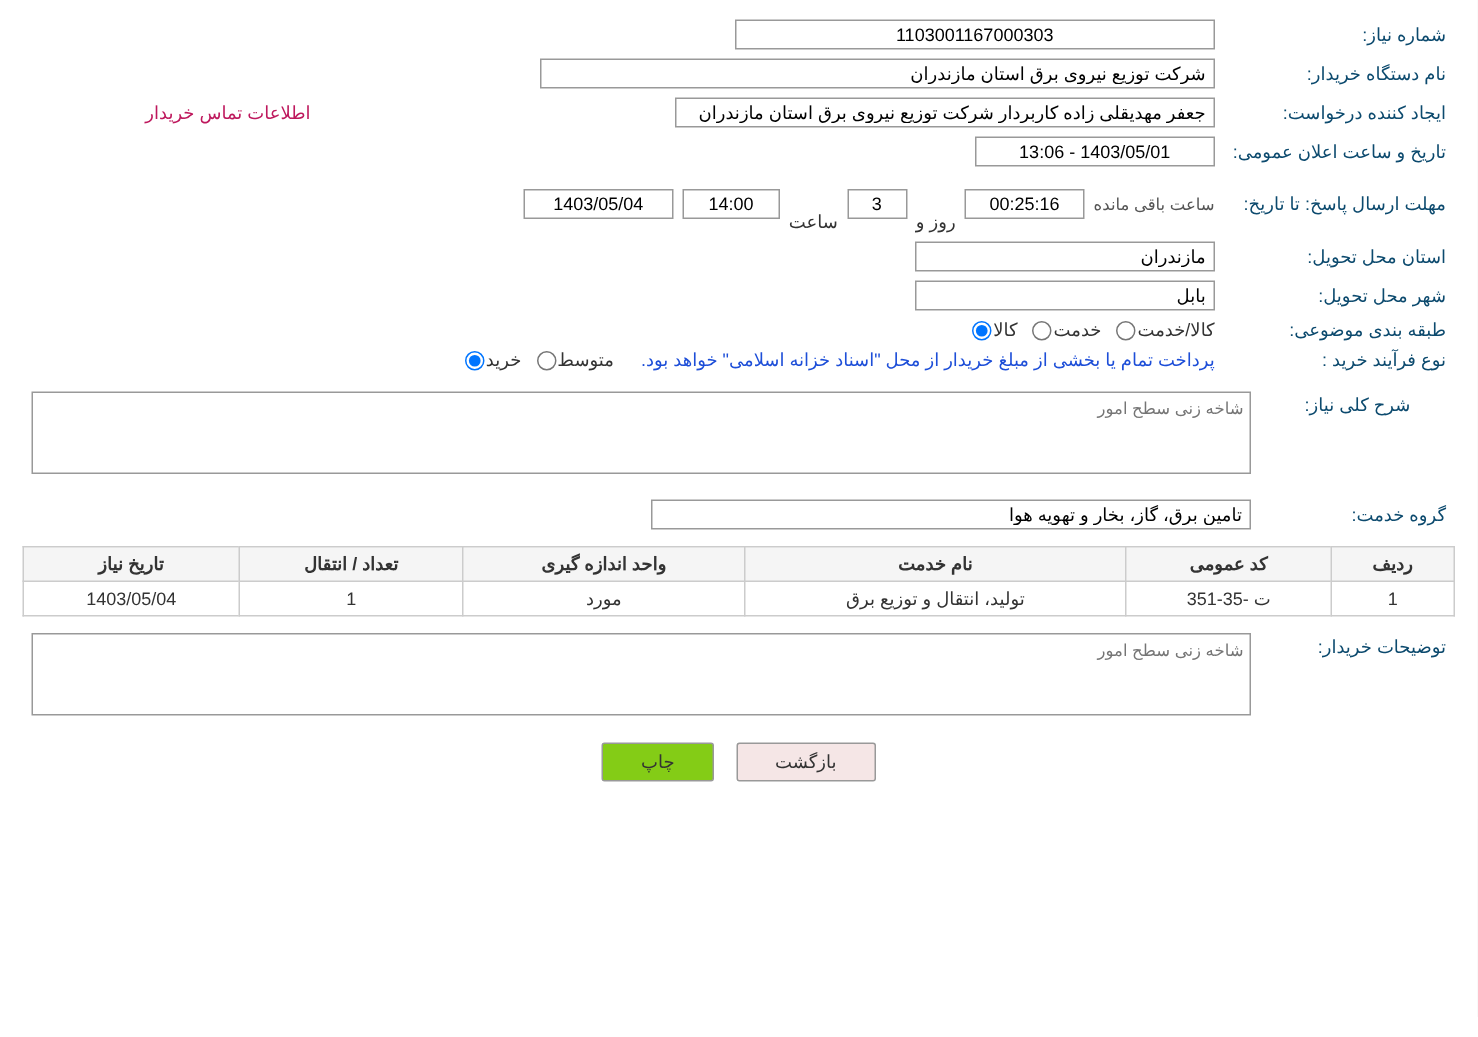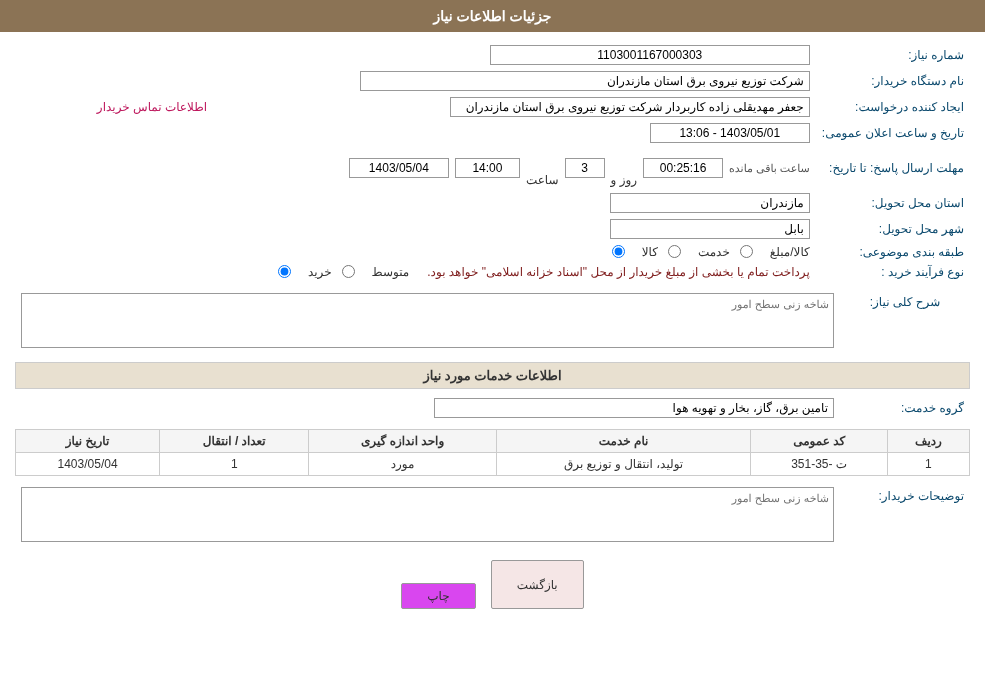--- a/index.html
+++ b/index.html
@@ -127,62 +127,58 @@
       font-size: 12px;
       border: 1px solid #999;
       cursor: pointer;
       border-radius: 2px;
     }
     .btn-back {
       background: #f5e6e6;
       color: #333;
     }
     .btn-print {
-      background: #d946ef;
+      background: #84cc16;
       color: #333;
-      margin-top: 23px;
     }
     .radio-group {
       display: flex;
       align-items: center;
       gap: 10px;
       direction: rtl;
     }
     .radio-item {
       display: flex;
-      align-items: flex-start;
-      gap: 17px;
+      align-items: center;
+      gap: 1px;
     }
     .process-row {
       display: flex;
       align-items: center;
       gap: 8px;
       font-size: 12px;
       direction: rtl;
     }
-    .red-text { color: #7f1d1d; }
+    .red-text { color: #1d4ed8; }
     .watermark-area {
       position: relative;
     }
     .textarea-wrapper {
       position: relative;
     }
     .remaining-label {
       font-size: 11px;
       color: #555;
     }
   </style>
 </head>
 <body>
 
 <div class="page-wrapper">
 
-  <div class="header-bar">
-    <span>جزئیات اطلاعات نیاز</span>
-  </div>
 
   <div class="main-content">
 
     <table class="info-table">
 
       <tbody>
           <tr>
         <td class="label-cell">شماره نیاز:</td>
         <td class="value-cell">
           <input class="input-box input-wide" type="text" value="1103001167000303" style="text-align: center;">
@@ -242,21 +238,21 @@
         <td class="value-cell" colspan="3">
           <input class="input-box" type="text" value="بابل" style="width: 200px; text-align: right;">
         </td>
       </tr>
 
       <tr>
         <td class="label-cell">طبقه بندی موضوعی:</td>
         <td class="value-cell" colspan="3">
           <div class="radio-group">
             <div class="radio-item">
-              <span>کالا/مبلغ</span>
+              <span>کالا/خدمت</span>
               <input type="radio" name="category" style="">
             </div>
             <div class="radio-item">
               <span>خدمت</span>
               <input type="radio" name="category" style="">
             </div>
             <div class="radio-item">
               <span>کالا</span>
               <input type="radio" name="category" checked="" style="">
             </div>
@@ -291,21 +287,20 @@
         <td class="label-cell" style="vertical-align:top; padding-top:5px;text-align:center;">شرح کلی نیاز:</td>
         <td class="value-cell">
           <div class="textarea-wrapper watermark-area">
             <textarea class="textarea-box" placeholder="شاخه زنی سطح امور" style=""></textarea>
           </div>
         </td>
       </tr>
     </tbody>
       </table>
 
-    <div class="section-header">اطلاعات خدمات مورد نیاز</div>
 
     <table class="info-table">
       <tbody>
           <tr>
         <td class="label-cell">گروه خدمت:</td>
         <td class="value-cell">
           <input class="input-box" type="text" value="تامین برق، گاز، بخار و تهویه هوا" style="width: 400px; text-align: right;">
         </td>
       </tr>
     </tbody>

